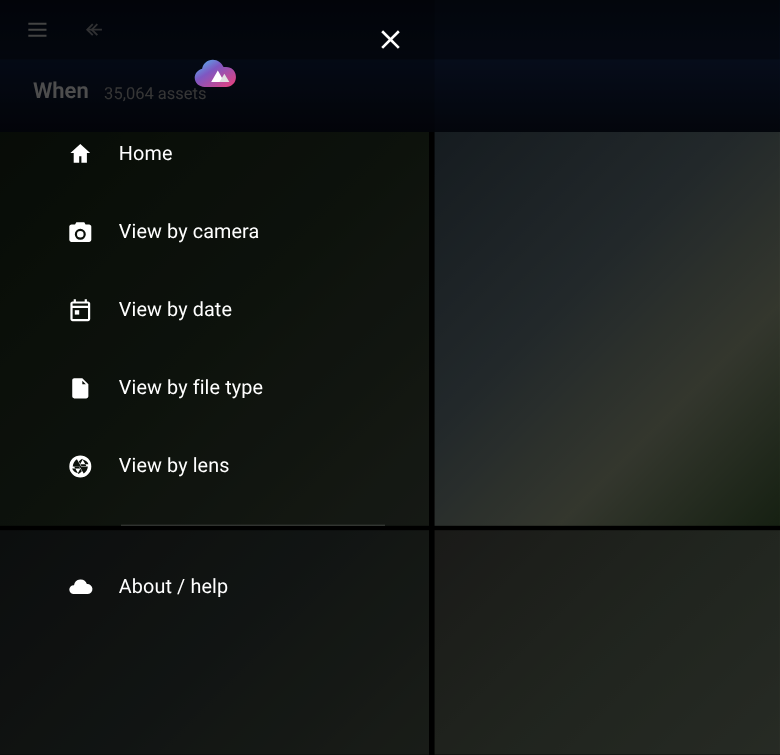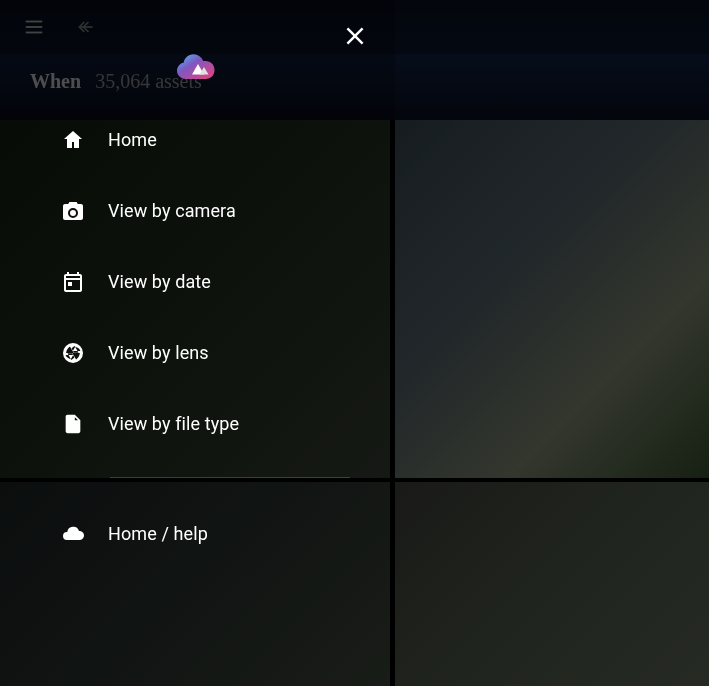--- a/index.html
+++ b/index.html
@@ -38,29 +38,28 @@
   .back-btn { margin-left: 12px; opacity: 0.7; }
 
   
   .page-header {
     position: absolute;
     top: 70px; left: 30px;
     display: flex;
     align-items: flex-end;
     gap: 14px;
     z-index: 5;
-    font-family: Liberation Serif, serif;
   }
   .page-title {
     font-size: 20px;
     font-weight: 600;
     color: #fff;
   }
   .page-sub {
-    font-size: 20px;
+    font-size: 15px;
     color: #b3b3b3;
   }
 
   
   .grid {
     position: absolute;
     top: 120px; left: 0; right: 0; bottom: 0;
     z-index: 1;
   }
   .tile {
@@ -232,44 +231,44 @@
           <svg width="24" height="24" viewBox="0 0 24 24" fill="#ffffff">
               <path d="M19 4h-1V2h-2v2H8V2H6v2H5C3.9 4 3 4.9 3 6v14c0 1.1.9 2 2 2h14c1.1 0 2-.9 2-2V6c0-1.1-.9-2-2-2zm0 16H5V10h14v10zM5 8V6h14v2H5z"></path>
               <rect x="7" y="12" width="4" height="4"></rect>
             </svg>
         </span>
         <span class="nav-label">View by date</span>
       </div>
 
       <div class="nav-item">
         <span class="nav-icon">
-          <svg width="24" height="24" viewBox="0 0 24 24" fill="#ffffff">
-              <path d="M12 2a10 10 0 100 20 10 10 0 000-20zm1.7 3.1l3.8 6.6H13l-2.4-4.2c.9-1 2-1.8 3.1-2.4zM8.9 5.5L12.7 12H5.1c.3-2.8 1.8-5.1 3.8-6.5zM4.6 14h7.6l-2.4 4.2c-2.6-.6-4.6-2.2-5.2-4.2zm5.7 4.9L6.5 12.3h4.5l2.4 4.2c-.9 1-2 1.8-3.1 2.4zm4.8-.4L11.3 12h7.6c-.3 2.8-1.8 5.1-3.8 6.5zM19.4 10h-7.6l2.4-4.2c2.6.6 4.6 2.2 5.2 4.2z"></path>
-            </svg>
-        </span>
-        <span class="nav-label">View by lens</span>
-      </div>
-
-      <div class="nav-item">
-        <span class="nav-icon">
           <svg width="22" height="24" viewBox="0 0 24 24" fill="#ffffff">
               <path d="M14 2H6C4.9 2 4 2.9 4 4v16c0 1.1.9 2 2 2h12c1.1 0 2-.9 2-2V8l-6-6zm0 2.5L17.5 8H14V4.5z"></path>
             </svg>
         </span>
         <span class="nav-label">View by file type</span>
       </div>
 
+      <div class="nav-item">
+        <span class="nav-icon">
+          <svg width="24" height="24" viewBox="0 0 24 24" fill="#ffffff">
+              <path d="M12 2a10 10 0 100 20 10 10 0 000-20zm1.7 3.1l3.8 6.6H13l-2.4-4.2c.9-1 2-1.8 3.1-2.4zM8.9 5.5L12.7 12H5.1c.3-2.8 1.8-5.1 3.8-6.5zM4.6 14h7.6l-2.4 4.2c-2.6-.6-4.6-2.2-5.2-4.2zm5.7 4.9L6.5 12.3h4.5l2.4 4.2c-.9 1-2 1.8-3.1 2.4zm4.8-.4L11.3 12h7.6c-.3 2.8-1.8 5.1-3.8 6.5zM19.4 10h-7.6l2.4-4.2c2.6.6 4.6 2.2 5.2 4.2z"></path>
+            </svg>
+        </span>
+        <span class="nav-label">View by lens</span>
+      </div>
+
       <div class="divider"></div>
 
       <div class="nav-item">
         <span class="nav-icon">
           <svg width="26" height="24" viewBox="0 0 24 24" fill="#ffffff">
               <path d="M19 18H6a4 4 0 010-8c.1 0 .2 0 .3 0A6 6 0 0118 9a4.5 4.5 0 011 9z"></path>
             </svg>
         </span>
-        <span class="nav-label">Home / help</span>
+        <span class="nav-label">About / help</span>
       </div>
 
 
     </div>
   </div>
 
 </div>
 
 </body></html>

